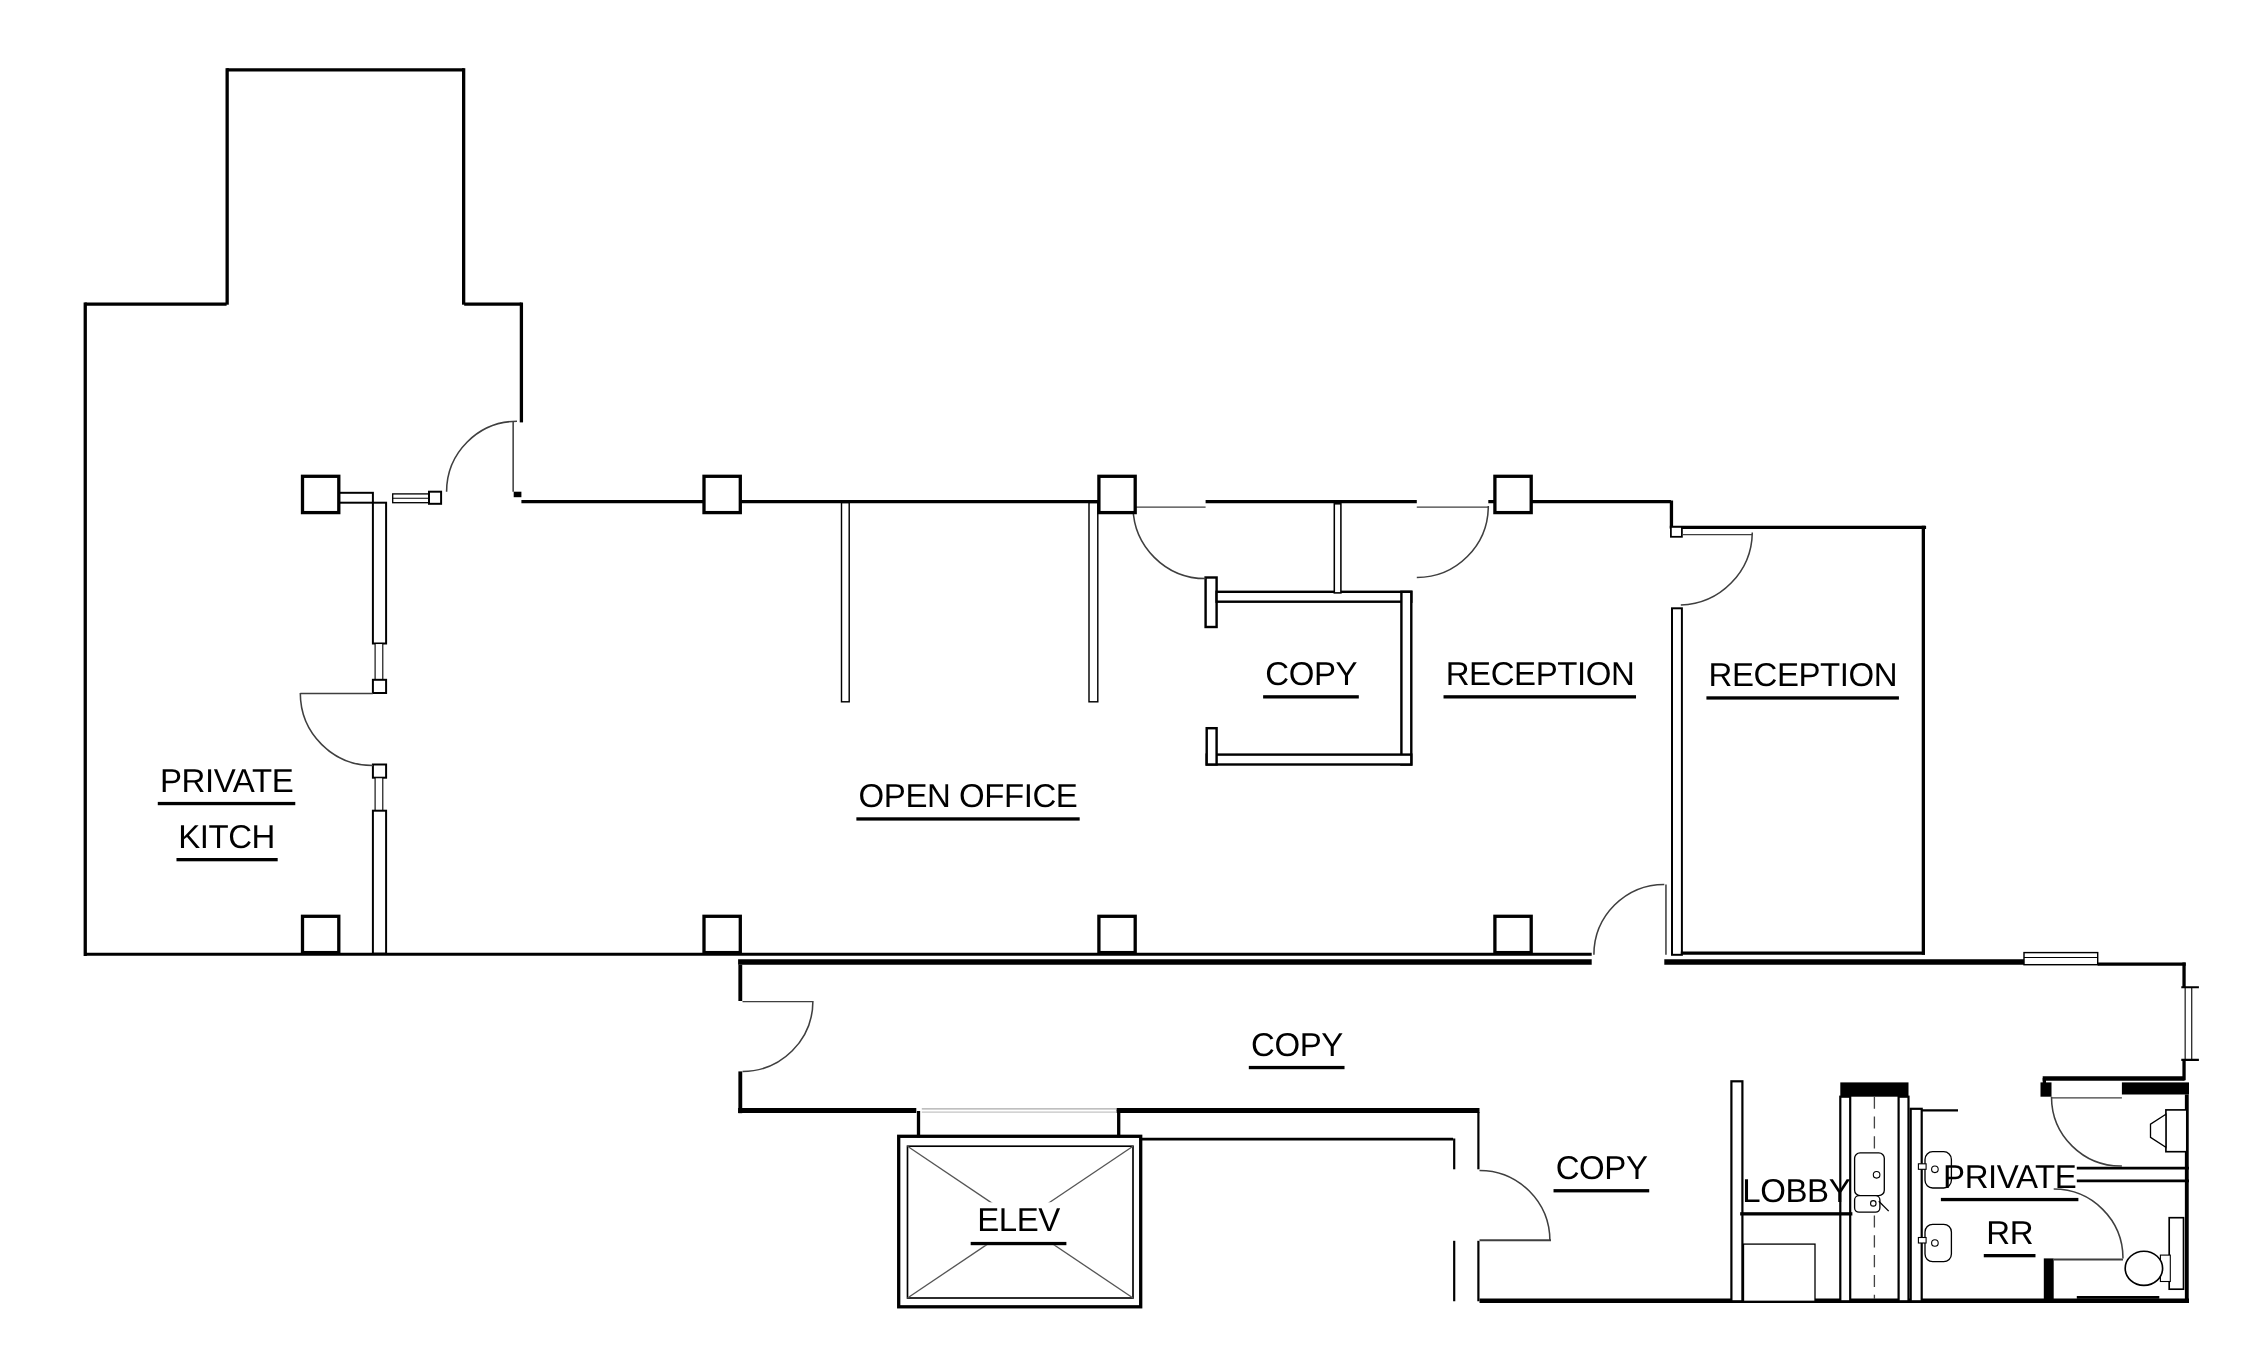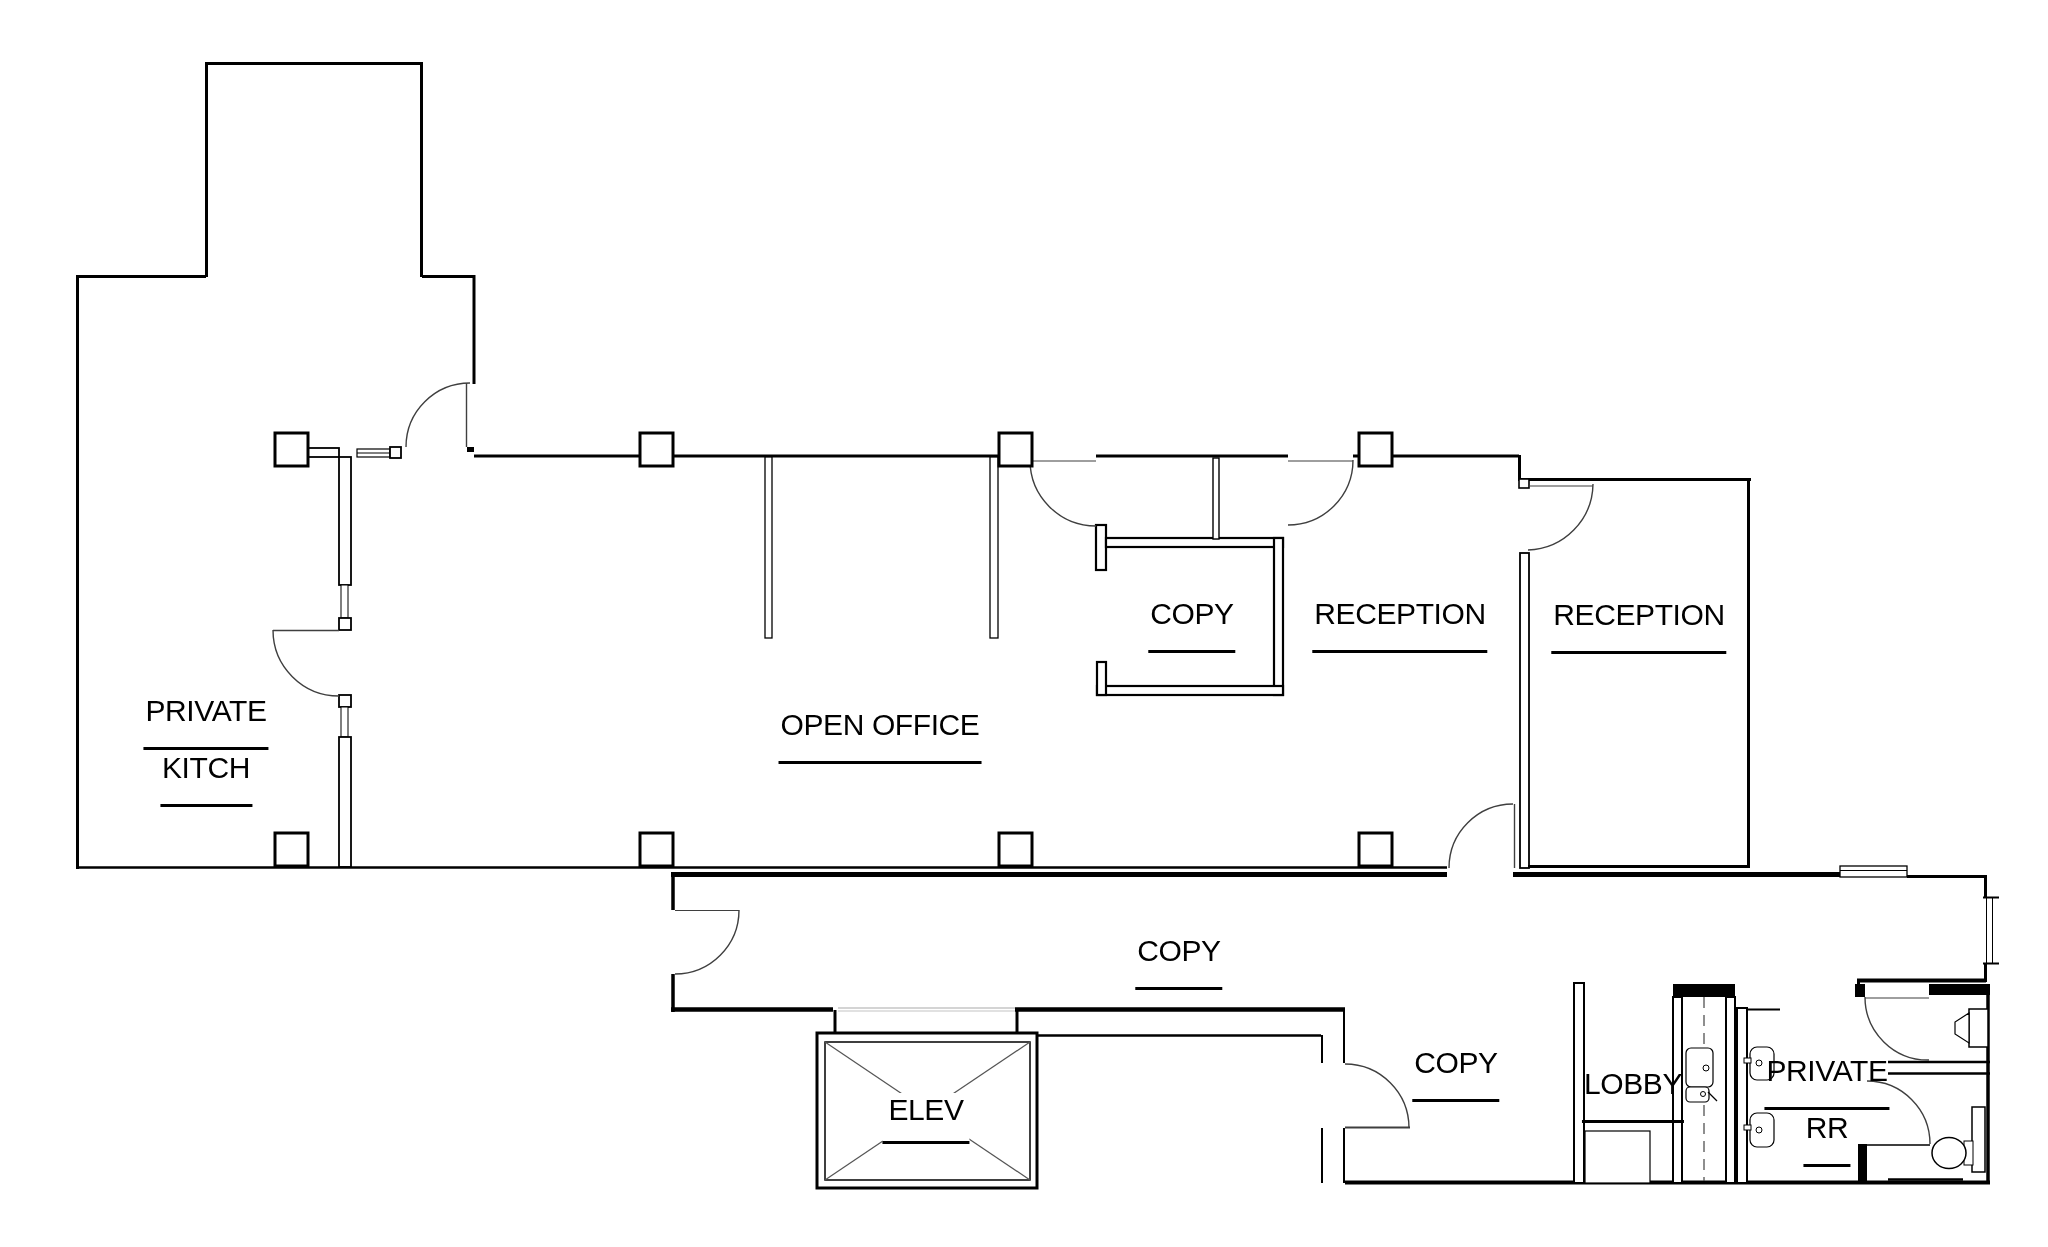--- a/index.html
+++ b/index.html
@@ -1,23 +1,23 @@
 <!DOCTYPE html>
 <html><head>
 <meta charset="utf-8">
 <style>
   html,body{margin:0;padding:0;background:#fff;}
   .stage{position:relative;width:2048px;height:1247px;background:#ffffff;overflow:hidden;
          font-family:"Liberation Sans",sans-serif;}
   .plan-svg{position:absolute;left:0;top:0;}
   .lbl{position:absolute;transform:translateX(-50%);text-align:center;white-space:nowrap;
        font:400 30px/34px "Liberation Sans",sans-serif;letter-spacing:-0.4px;color:#000;}
-  .lbl span{display:inline-block;border-bottom:3px solid #000;padding:0 2px 19px 2px;}
-  .lbl.twoline span{margin-bottom:1px;}
-  .lbl.elev span{background:#fff;padding:0 6px 14px 6px;}
+  .lbl span{display:inline-block;border-bottom:3px solid #000;padding:0 2px 1px 2px;}
+  .lbl.twoline span{margin-bottom:13px;}
+  .lbl.elev span{background:#fff;padding:0 6px 2px 6px;}
 </style>
 </head>
 <body>
 
 <div class="stage">
 
   <svg class="plan-svg" width="2048" height="1247" viewBox="0 0 2048 1247">
 
     <g stroke="#000" fill="none">
       <line x1="206" y1="63.5" x2="422" y2="63.5" stroke-width="3"></line>

